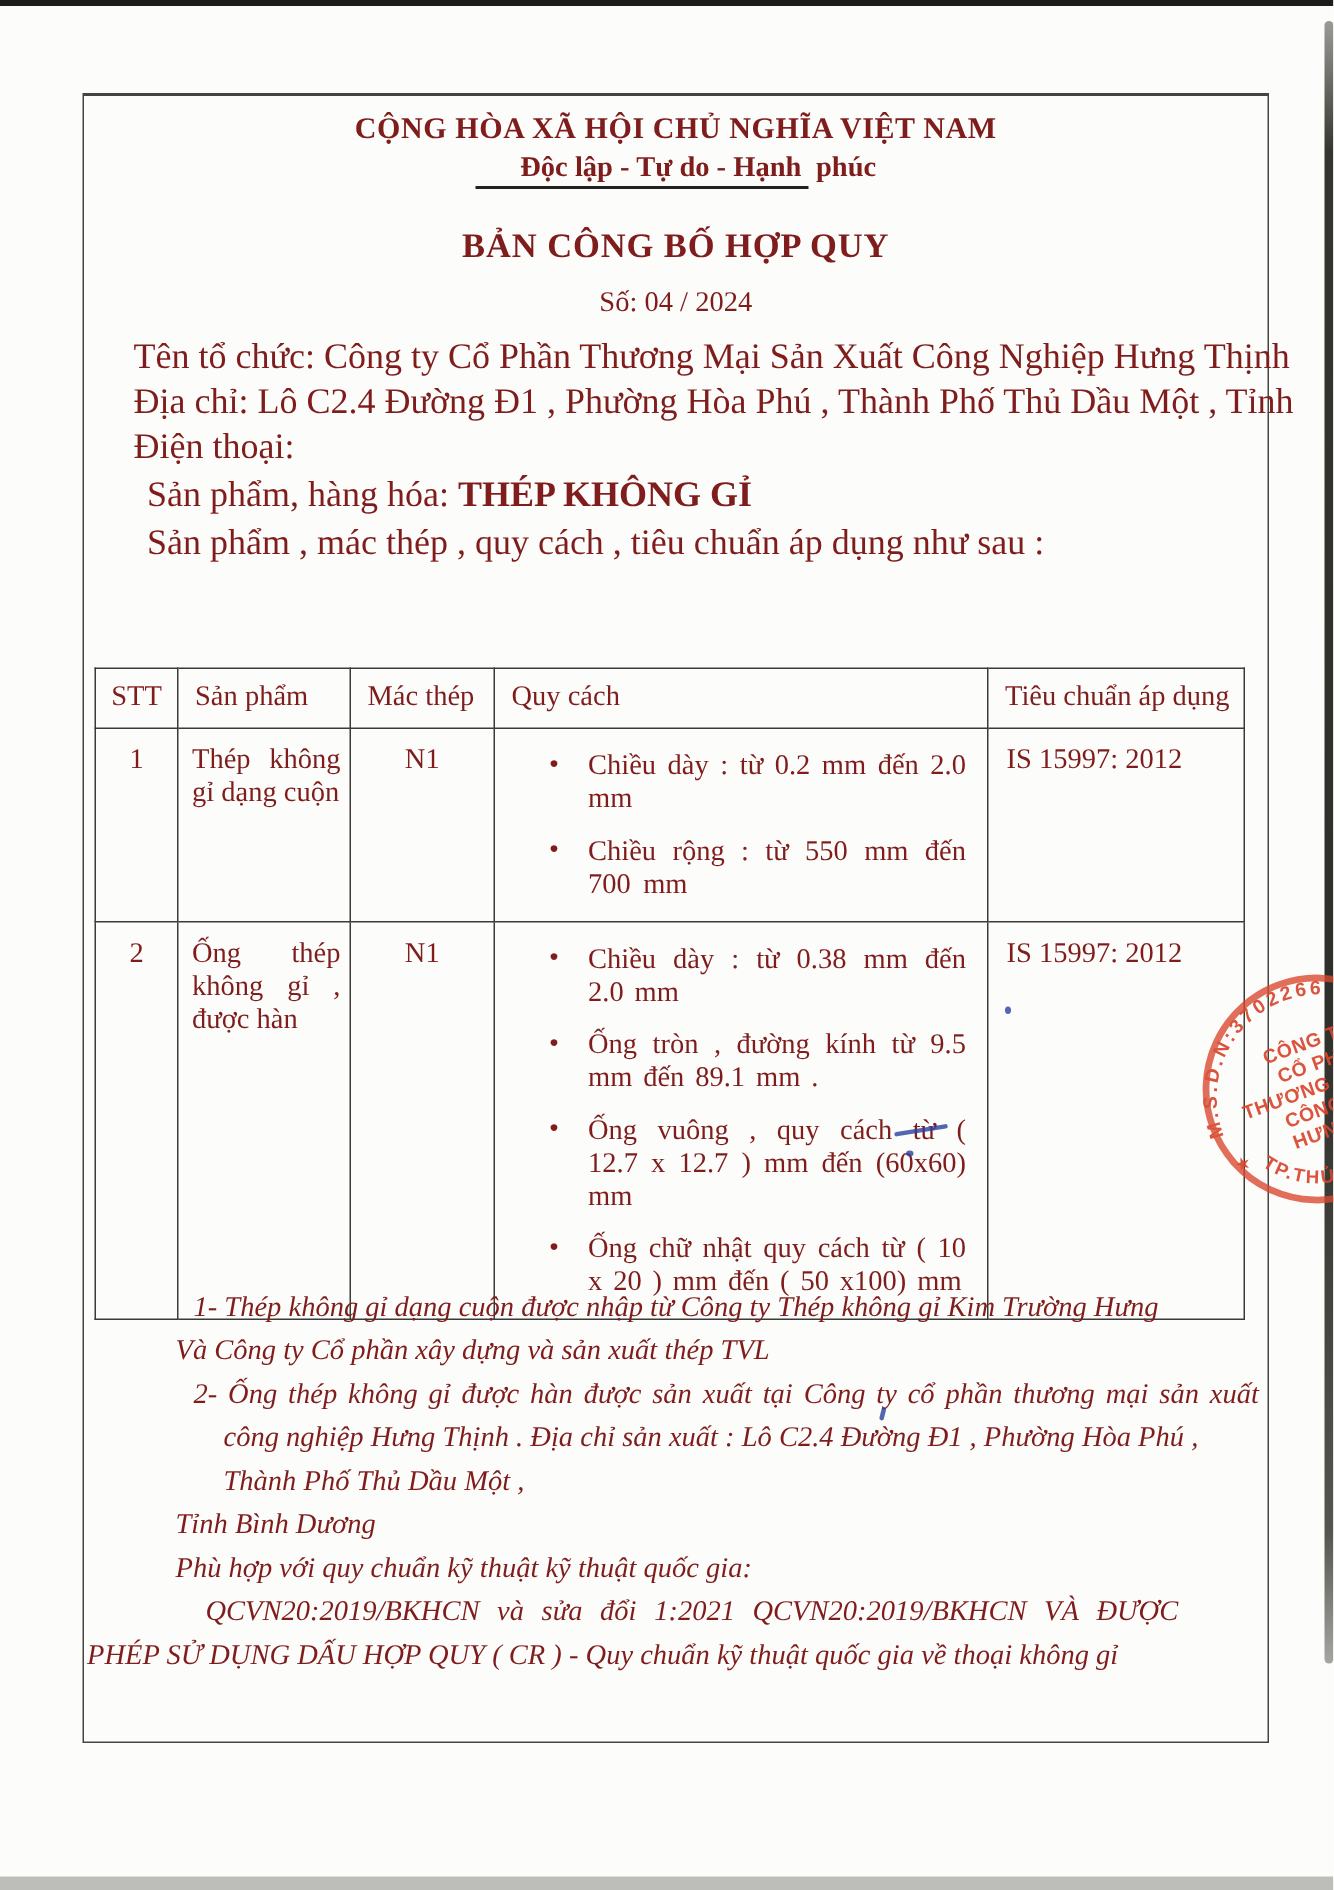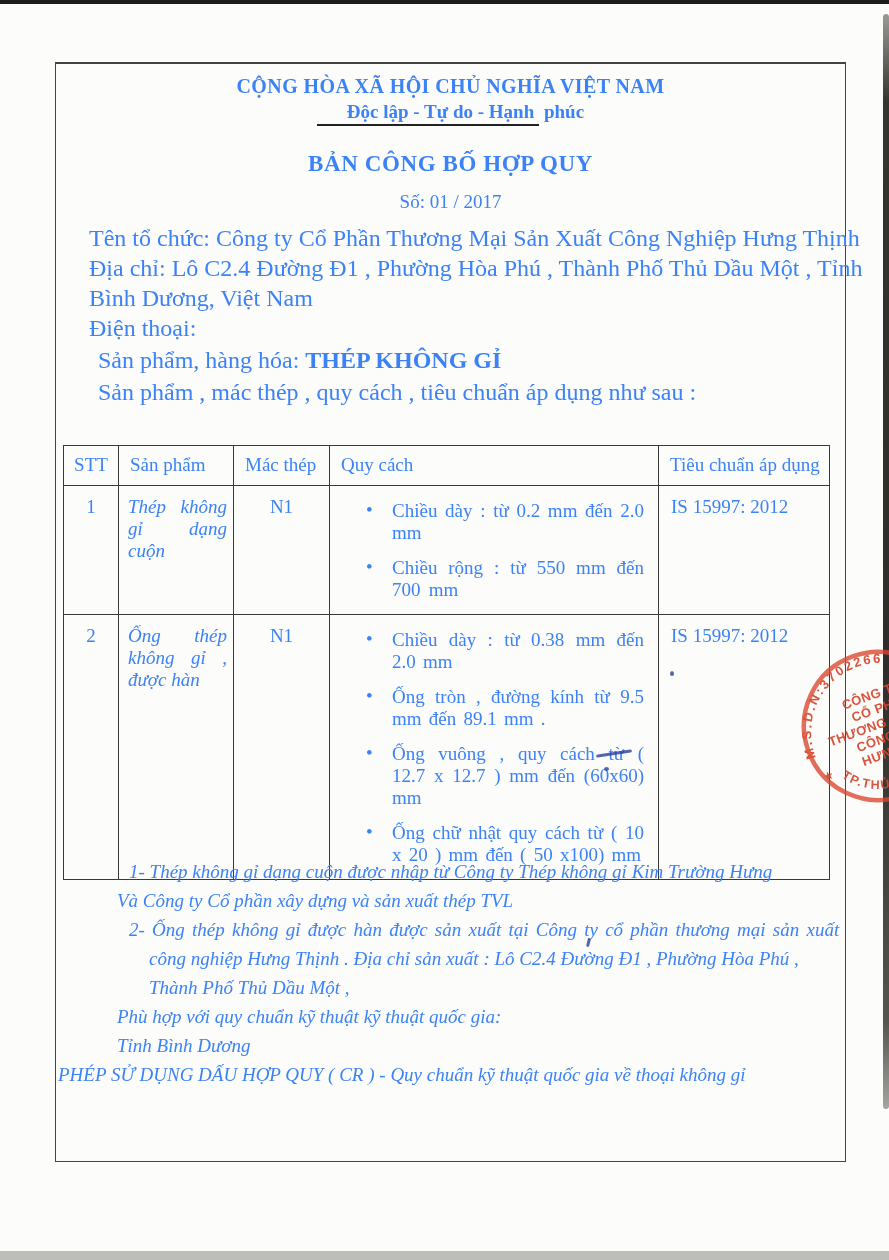--- a/index.html
+++ b/index.html
@@ -2,21 +2,21 @@
 <html><head>
 <meta charset="utf-8">
 <style>
   html,body { margin:0; padding:0; }
   .page {
     position: relative;
     width: 889px; height: 1260px;
     background: #fcfcfa;
     overflow: hidden;
     font-family: "Liberation Serif", "DejaVu Serif", serif;
-    color: #3b82f6;
+    color: #7f1d1d;
   }
   .scan-strip-top { position:absolute; left:0; top:0; width:889px; height:4px; background:#1c1c1a; }
   .scan-strip-bottom { position:absolute; left:0; top:1251px; width:889px; height:9px; background:#bdbdb9; }
   .scan-strip-right { position:absolute; left:883px; top:14px; width:6px; height:1095px;
     background: linear-gradient(#9a9a96 0%, #35352f 8%, #2e2e2a 60%, #55554f 92%, #a5a5a1 100%);
     border-radius:3px; }
   .doc-border {
     position:absolute; left:55px; top:62px; width:791px; height:1100px;
     border:1.5px solid #45443f; border-top-width:2px; box-sizing:border-box;
   }
@@ -38,21 +38,21 @@
   .bold { font-weight:bold; }
 
   .spec-table { position:absolute; left:7px; top:381px;
     border-collapse:collapse; table-layout:fixed; width:766px;
     font-size:19px; }
   .spec-table th, .spec-table td { border:1.3px solid #3b3a36; vertical-align:top;
     font-weight:normal; padding:0; box-sizing:border-box; }
   .spec-table th { height:40px; text-align:left; padding:8px 4px 0 11px; white-space:nowrap; }
   .spec-table th.c, .spec-table td.c { text-align:center; padding-left:0; padding-right:0; }
   .spec-table td { padding-top:10px; }
-  td.cell-sanpham { padding:10px 6px 0 9px; text-align:justify;font-style:italic; }
+  td.cell-sanpham { padding:10px 6px 0 9px; text-align:justify; }
   td.cell-quycach { padding:4px 6px 0 0; }
   td.cell-tieuchuan { padding:10px 4px 0 12px; }
   .qc-list { list-style:none; margin:0; padding:0; }
   .qc-list li { position:relative; padding:0 8px 0 62px; margin:10px 0 13px 0;
     text-align:justify; word-spacing:2.5px; }
   .qc-list li::before { content:"•"; position:absolute; left:36px; top:-1px; font-size:19px; }
   tr.row1 .qc-list li:nth-child(2) { word-spacing:3.5px; }
 
   .notes-block { position:absolute; left:33px; top:793px; right:10px;
     font-size:19px; line-height:29px;font-style:italic; }
@@ -79,26 +79,25 @@
   <div class="scan-strip-bottom"></div>
   <div class="scan-strip-right"></div>
 
   <div class="doc-border">
 
     <div class="nat-title">CỘNG HÒA XÃ HỘI CHỦ NGHĨA VIỆT NAM</div>
 
     <div class="motto"><span class="underlined">Độc lập - Tự do - Hạnh</span><span> phúc</span></div>
 
     <div class="doc-title">BẢN CÔNG BỐ HỢP QUY</div>
-    <div class="doc-number">Số: 01 / 2017</div>
+    <div class="doc-number">Số: 04 / 2024</div>
 
     <div class="info-block">
       <div class="info-line">Tên tổ chức: Công ty Cổ Phần Thương Mại Sản Xuất Công Nghiệp Hưng Thịnh</div>
       <div class="info-line">Địa chỉ: Lô C2.4 Đường Đ1 , Phường Hòa Phú , Thành Phố Thủ Dầu Một , Tỉnh</div>
-      <div class="info-line">Bình Dương, Việt Nam</div>
       <div class="info-line">Điện thoại:</div>
       <div class="info-line indent8 gap2"><span>Sản phẩm, hàng hóa: </span><span class="bold">THÉP KHÔNG GỈ</span></div>
       <div class="info-line indent8 gap2">Sản phẩm , mác thép , quy cách , tiêu chuẩn áp dụng như sau :</div>
     </div>
 
     <table class="spec-table">
       <colgroup>
         <col style="width:55px">
           <col style="width:115px">
           <col style="width:96px">
@@ -141,22 +140,23 @@
       </tr>
     </tbody>
       </table>
 
     <div class="notes-block">
       <div class="nline ml40">1-  Thép không gỉ dạng cuộn được nhập từ Công ty Thép không gỉ Kim Trường Hưng</div>
       <div class="nline ml30">Và Công ty Cổ phần xây dựng và sản xuất thép TVL</div>
       <div class="nline ml40 wide2">2-  Ống thép không gỉ được hàn được sản xuất tại Công ty cổ phần thương mại sản xuất</div>
       <div class="nline ml60">công nghiệp Hưng Thịnh . Địa chỉ sản xuất : Lô C2.4 Đường Đ1 , Phường Hòa Phú ,</div>
       <div class="nline ml60">Thành Phố Thủ Dầu Một ,</div>
+      <div class="nline ml30">Tỉnh Bình Dương</div>
       <div class="nline ml30">Phù hợp với quy chuẩn kỹ thuật kỹ thuật quốc gia:</div>
-      <div class="nline ml30">Tỉnh Bình Dương</div>
+      <div class="nline ml50 wide">QCVN20:2019/BKHCN và sửa đổi 1:2021 QCVN20:2019/BKHCN VÀ ĐƯỢC</div>
       <div class="nline mlneg">PHÉP SỬ DỤNG DẤU HỢP QUY ( CR ) -  Quy chuẩn kỹ thuật quốc gia về thoại không gỉ</div>
     </div>
 
   </div>
 
   <svg class="stamp" viewBox="0 0 180 180">
     <g transform="rotate(-20 90 90)">
       <circle cx="90" cy="90" r="74" fill="none" stroke="#d8462e" stroke-width="4.5" opacity="0.85"></circle>
       <path id="arcTop" d="M 22,108 A 69,69 0 1 1 158,108" fill="none"></path>
       <path id="arcBot" d="M 31,112 A 63,63 0 0 0 149,112" fill="none"></path>

